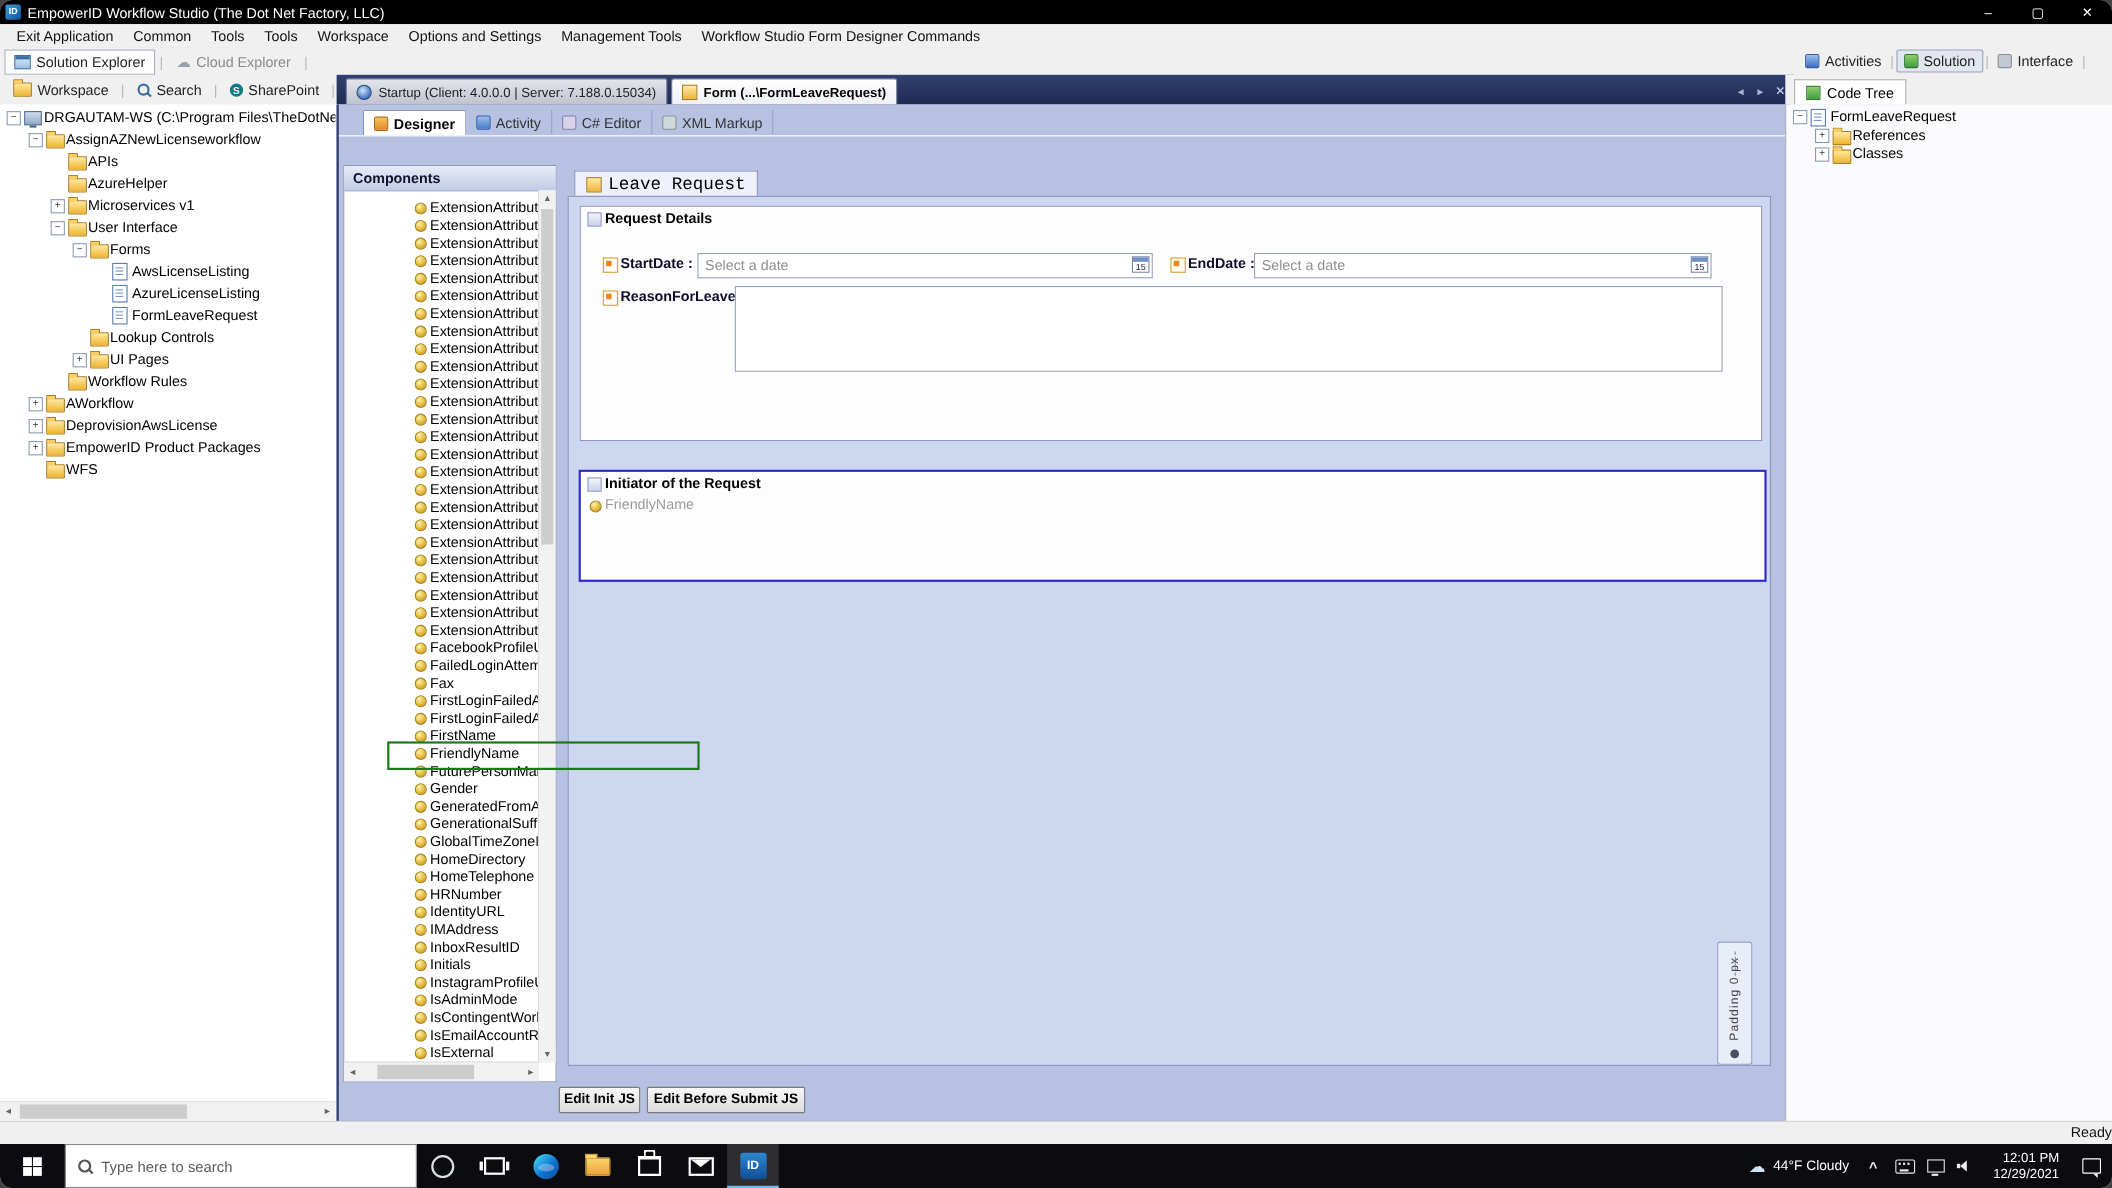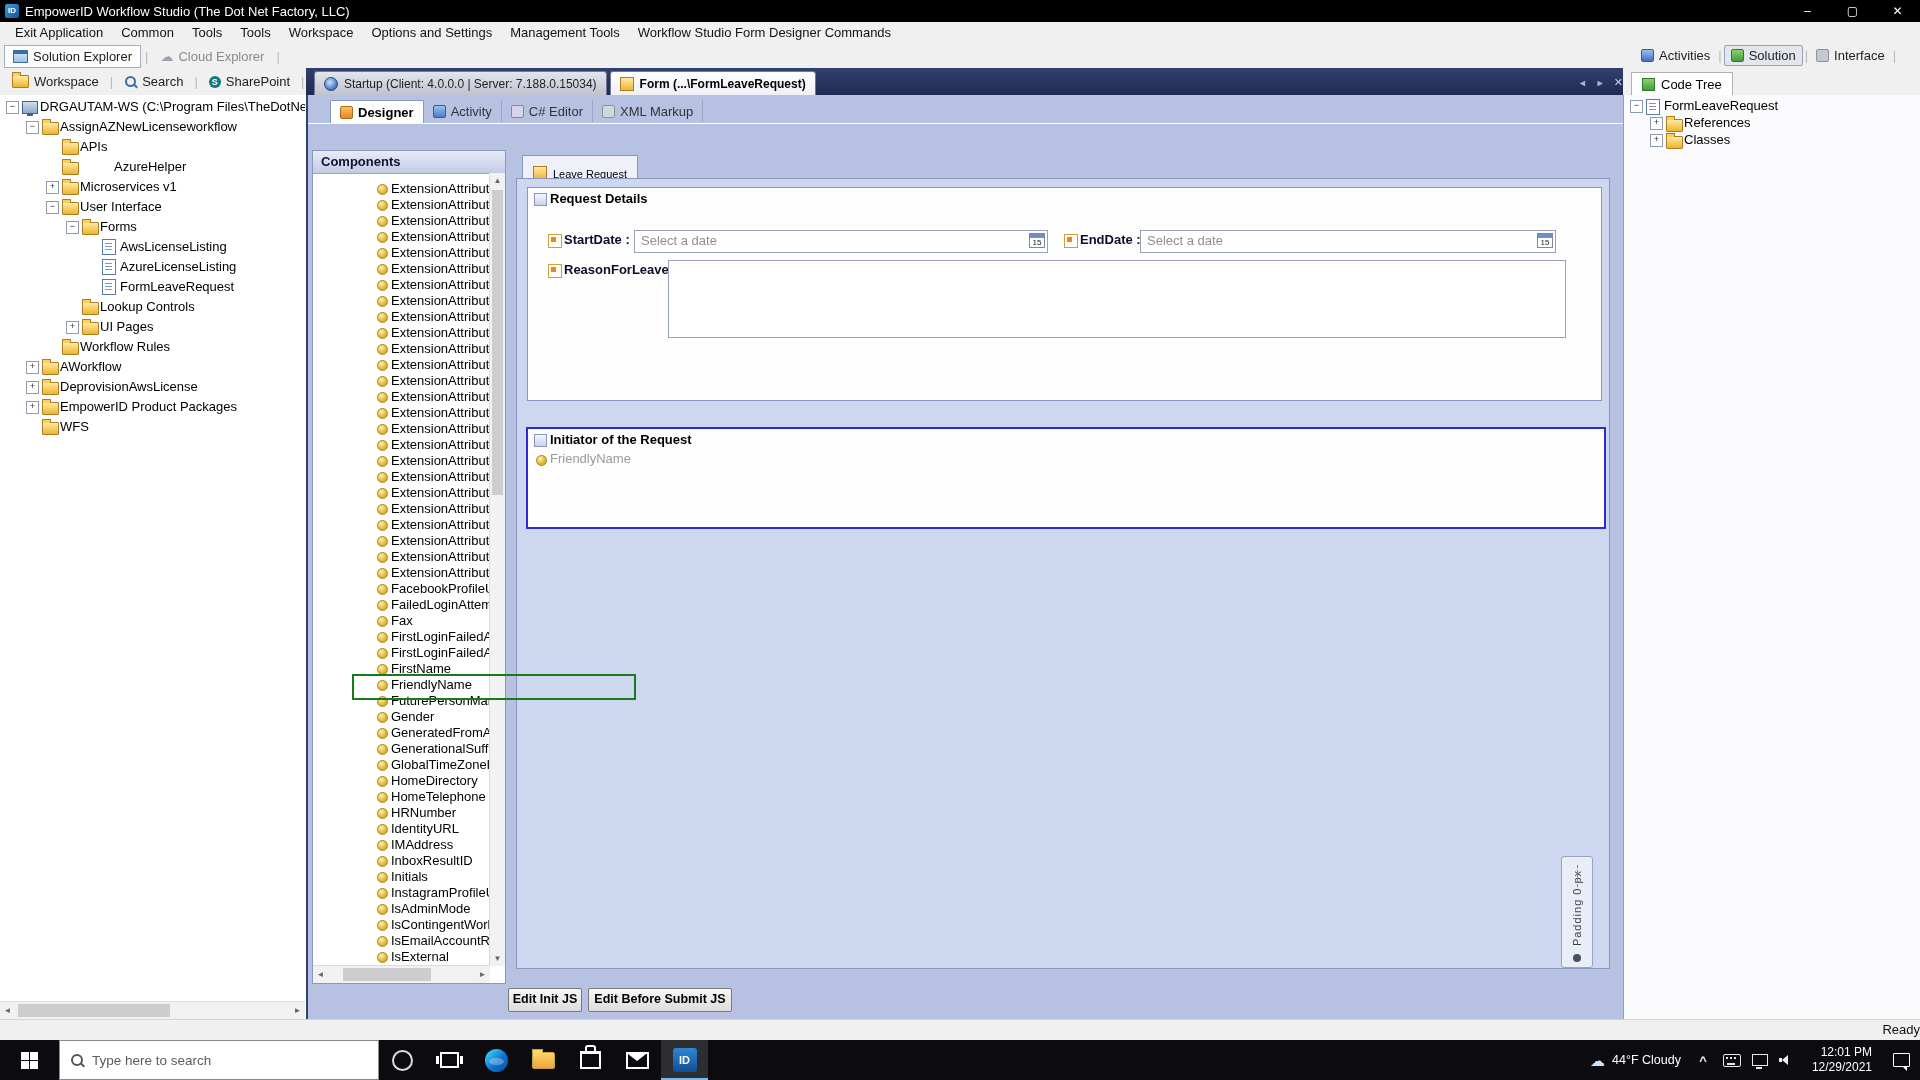--- a/index.html
+++ b/index.html
@@ -1,17 +1,17 @@
 <!DOCTYPE html>
 <html><head>
 <meta charset="utf-8">
 <style>
   html,body{margin:0;padding:0;}
   body{font-family:"Liberation Sans","DejaVu Sans",sans-serif;background:#444;}
-  .screen{position:relative;width:1920px;height:1080px;overflow:hidden;background:#f0f0f0;}
+  .screen{position:relative;width:1920px;height:1080px;overflow:hidden;background:#f0f0f0;border-radius:11px;}
 
   
   .titlebar{position:absolute;top:0;left:0;right:0;height:22px;background:#000;color:#fff;display:flex;align-items:center;}
   .app-badge{width:14px;height:14px;margin:0 6px 0 5px;border-radius:2px;background:linear-gradient(135deg,#3ba2dd,#11519c);font-size:8px;font-weight:bold;text-align:center;line-height:14px;color:#fff;}
   .title-text{font-size:13px;white-space:nowrap;}
   .win-btns{margin-left:auto;display:flex;height:100%;}
   .win-btn{width:45px;text-align:center;line-height:22px;font-size:12px;color:#fff;}
 
   
   .menubar{position:absolute;top:22px;left:0;right:0;height:21px;background:#f0f0f0;border-bottom:1px solid #e2e2e2;display:flex;align-items:center;padding-left:6px;}
@@ -112,21 +112,21 @@
   .components{position:absolute;left:4px;top:55px;width:192px;height:832px;background:#fff;border:1px solid #8a95c0;}
   .comp-header{position:absolute;left:0;top:0;right:0;height:22px;background:linear-gradient(#e7ecf8,#c2cbe7);border-bottom:1px solid #99a3c4;font-weight:bold;font-size:13px;line-height:22px;padding-left:8px;color:#10122e;}
   .comp-list{position:absolute;left:0;top:22px;right:15px;bottom:17px;overflow:hidden;}
   .crow{position:absolute;left:0;width:100%;height:16px;}
   .cdot{position:absolute;left:64px;top:3px;width:9px;height:9px;border-radius:50%;background:radial-gradient(circle at 35% 30%,#fff3a6,#e5b93f 55%,#c29020);border:1px solid #a5851d;}
   .clabel{position:absolute;left:78px;top:0;font-size:13px;line-height:16px;white-space:nowrap;color:#000;}
   .cvsb{position:absolute;top:22px;right:0;bottom:17px;width:15px;background:#f2f2f2;border-left:1px solid #dcdcdc;}
   .chsb{position:absolute;left:0;right:15px;bottom:0;height:17px;background:#f2f2f2;border-top:1px solid #dcdcdc;}
 
   .surface{position:absolute;left:208px;top:83px;width:1092px;height:789px;background:#ced7f0;border:1px solid #8a95c0;}
-  .leave-tab{position:absolute;left:214px;top:60px;height:24px;display:flex;align-items:flex-end;gap:6px;padding:0 10px;background:#eef1fa;border:1px solid #8a95c0;border-bottom:none;font-size:11px;color:#000;}
+  .leave-tab{position:absolute;left:214px;top:60px;height:24px;display:flex;align-items:center;gap:6px;padding:0 10px;background:#eef1fa;border:1px solid #8a95c0;border-bottom:none;font-size:16px;color:#000;font-family:Liberation Mono, monospace;}
   .lt-icon{width:12px;height:12px;background:linear-gradient(#ffe9a0,#eeb53a);border:1px solid #b07d1e;}
 
   .grp{position:absolute;background:#fdfdfe;border:1px solid #8a95c0;}
   .grp.selected{border:2px solid #2b2bd0;}
   .grp-icon{position:absolute;left:6px;top:5px;width:11px;height:11px;background:linear-gradient(#f3f5fb,#c9d2ea);border:1px solid #8a95c0;}
   .grp-title{position:absolute;left:22px;top:3px;font-size:13px;font-weight:bold;color:#000;}
   #rd-group{left:10px;top:8px;width:1073px;height:212px;}
   #init-group{left:9px;top:248px;width:1076px;height:98px;}
   .fld-icon{position:absolute;width:12px;height:12px;background:#fffdf2;border:1px solid #cf9f3e;}
   .fld-icon::after{content:"";position:absolute;left:2px;top:2px;width:5px;height:5px;background:#e8872a;}
@@ -317,21 +317,21 @@
           <span class="exp" style="left: 26px;">−</span>
           <span class="ticon i-folder" style="left: 42px;"></span>
           <span class="tlabel" style="left: 60px;">AssignAZNewLicenseworkflow</span>
         </div>
         <div class="trow" style="top: 40px;">
           <span class="ticon i-folder" style="left: 62px;"></span>
           <span class="tlabel" style="left: 80px;">APIs</span>
         </div>
         <div class="trow" style="top: 60px;">
           <span class="ticon i-folder" style="left: 62px;"></span>
-          <span class="tlabel" style="left: 80px; padding-left: 34px;">AzureHelper</span>
+          <span class="tlabel" style="left: 80px;">AzureHelper</span>
         </div>
         <div class="trow" style="top: 80px;">
           <span class="exp" style="left: 46px;">+</span>
           <span class="ticon i-folder" style="left: 62px;"></span>
           <span class="tlabel" style="left: 80px;">Microservices v1</span>
         </div>
         <div class="trow" style="top: 100px;">
           <span class="exp" style="left: 46px;">−</span>
           <span class="ticon i-folder" style="left: 62px;"></span>
           <span class="tlabel" style="left: 80px;">User Interface</span>

